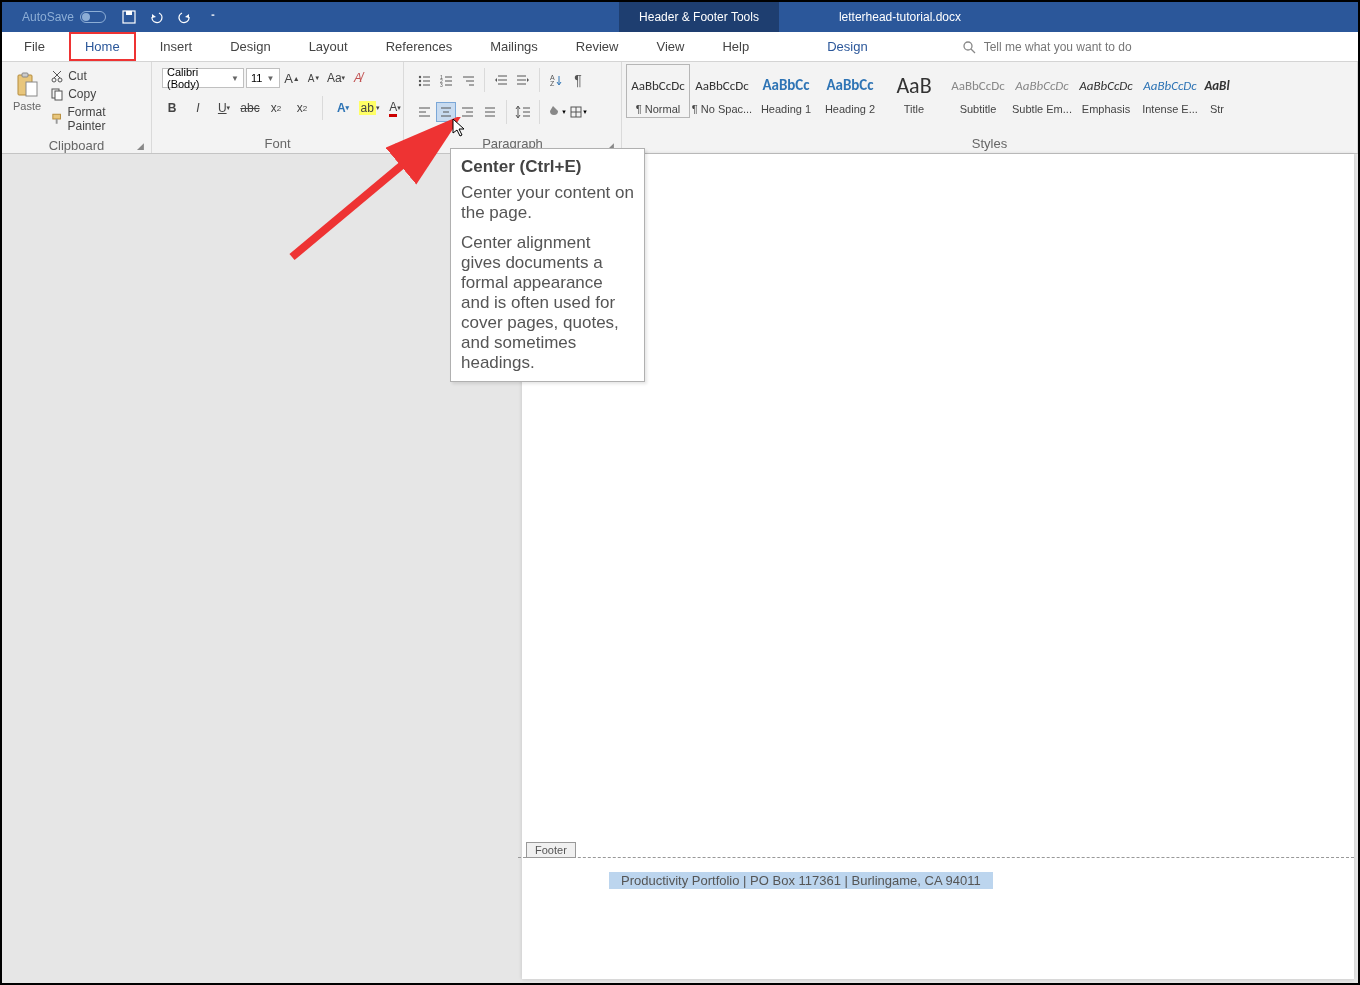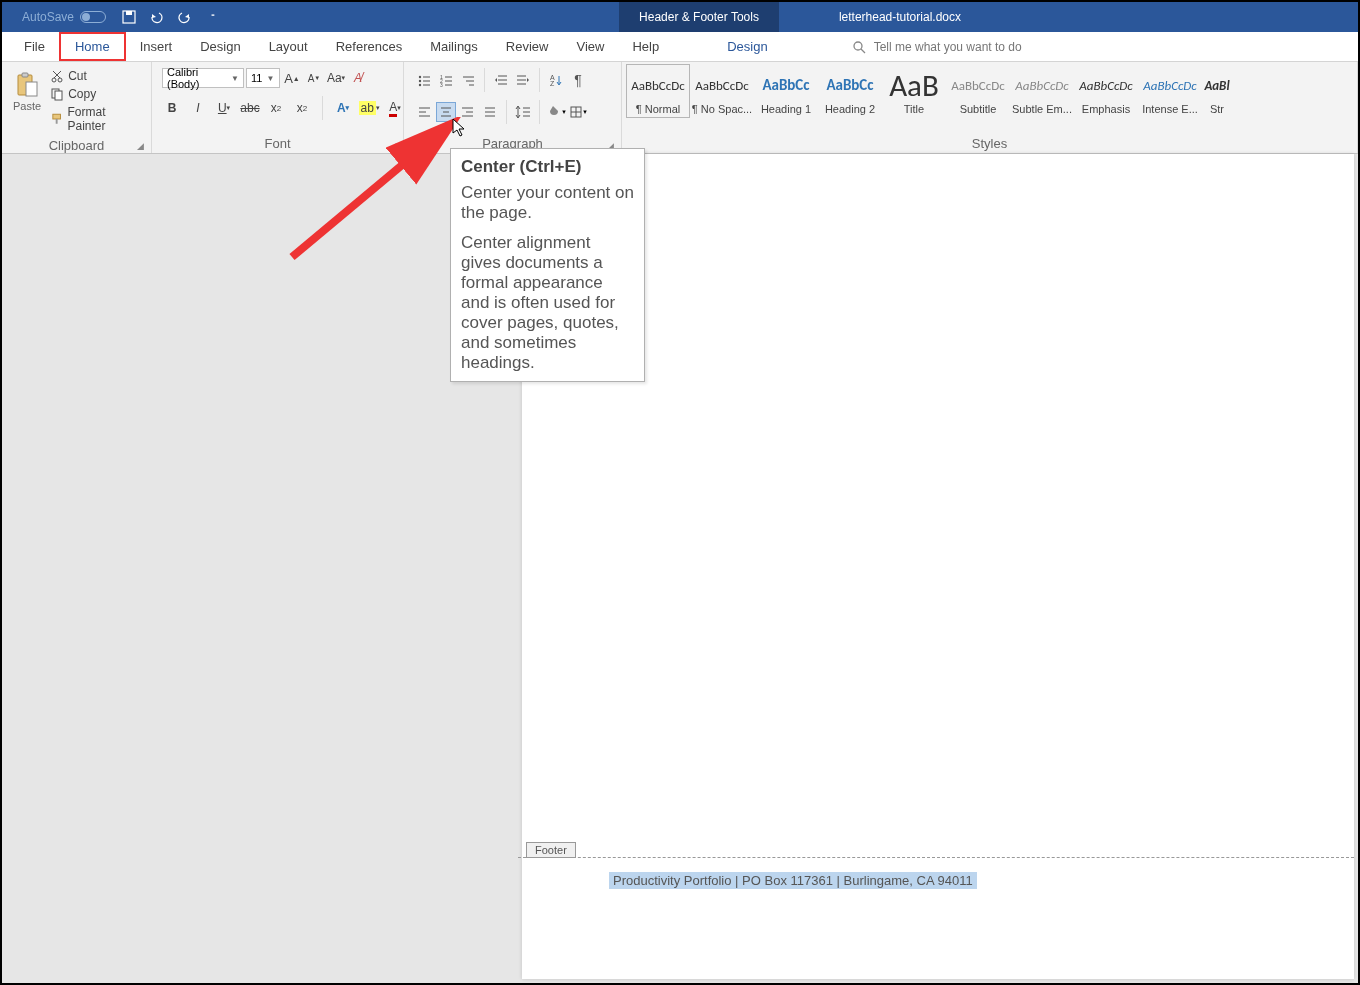--- a/index.html
+++ b/index.html
@@ -10,21 +10,21 @@
 .autosave { margin-left: 20px; color: #8daed6; font-size: 12px; display: flex; align-items: center; gap: 6px; }
 .switch { width: 26px; height: 12px; border: 1px solid #8daed6; border-radius: 6px; position: relative; }
 .switch::after { content: ""; position: absolute; width: 8px; height: 8px; border-radius: 50%; background: #8daed6; top: 1px; left: 1px; }
 .qat { display: flex; align-items: center; margin-left: 14px; gap: 10px; }
 .qat-btn { width: 18px; height: 18px; display: flex; align-items: center; justify-content: center; color: #fff; cursor: pointer; }
 .context-tab { margin-left: auto; background: #1e3e70; height: 30px; display: flex; align-items: center; padding: 0 20px; color: #fff; font-size: 12px; }
 .doc-title { margin-left: 60px; color: #fff; font-size: 12px; }
 .title-right { flex: 1; }
 
 
-.ribbon-tabs { height: 30px; background: #fff; border-bottom: 1px solid #d4d4d4; display: flex; align-items: stretch; padding-left: 8px; }
+.ribbon-tabs { height: 30px; background: #fff; border-bottom: 1px solid #d4d4d4; display: flex; align-items: stretch; padding-left: 8px; gap: 10px; }
 .rtab { padding: 0 14px; display: flex; align-items: center; color: #444; cursor: pointer; font-size: 13px; }
 .rtab.selected { border: 2px solid #e33; color: #2b579a; }
 .rtab.context { color: #2b579a; margin-left: 40px; }
 .tellme { margin-left: 70px; display: flex; align-items: center; color: #777; gap: 8px; }
 .tellme .mag { width: 14px; height: 14px; }
 
 
 .ribbon { height: 92px; background: #f3f3f3; border-bottom: 1px solid #c4c4c4; display: flex; }
 .group { border-right: 1px solid #dadada; display: flex; flex-direction: column; position: relative; }
 .group-body { flex: 1; display: flex; align-items: flex-start; padding: 4px 6px; }
@@ -52,21 +52,21 @@
 .para-row { display: flex; align-items: center; gap: 2px; }
 .para-row2 { display: flex; align-items: center; gap: 2px; margin-top:8px;}
 .pbtn { width: 20px; height: 20px; display: flex; align-items: center; justify-content: center; cursor: pointer; }
 .pbtn.active { background: #c8dbf0; border:1px solid #7ba7d7; }
 .hover-outline { border:1px solid #9bbde0; }
 
 
 .styles-gallery { display: flex; padding: 2px 4px; }
 .style-item { width: 64px; display: flex; flex-direction: column; align-items: center; justify-content: center; cursor: pointer; padding:2px 2px;}
 .style-item .prev { font-family: Calibri, sans-serif; font-size: 13px; color:#333; height: 36px; display: flex; align-items: center; }
-.style-item .prev.big { font-size: 31px; color:#333;text-align:center;}
+.style-item .prev.big { font-size: 22px; color:#333;text-align:center;}
 .style-item .prev.blue { color: #2e74b5; font-size:15px;font-weight:bold;}
 .style-item .prev.em { font-style: italic; }
 .style-item .prev.str { font-weight:bold; font-style:italic;}
 .style-item .nm { font-size: 11px; color:#444; white-space: nowrap; }
 .style-item.sel { border:1px solid #b6b6b6; }
 
 
 .tooltip { position: absolute; left: 448px; top: 146px; width: 195px; background: #fff; border: 1px solid #b0b0b0; padding: 8px 10px; font-size: 17px; color: #555; z-index:20; box-shadow: 2px 2px 3px rgba(0,0,0,0.1);}
 .tooltip .tt-title { font-weight: bold; color: #444; margin-bottom: 6px; }
 .tooltip .tt-d1 { margin-bottom: 10px; }
@@ -74,21 +74,21 @@
 
 .arrow-svg { position:absolute; left:280px; top:115px; z-index:15; }
 
 
 .doc-area { position: absolute; left: 4px; right: 4px; top: 152px; bottom: 4px; background: #e6e6e6; }
 .page { position: absolute; left: 516px; top: 0; right: 0; bottom: 0; background: #fff; box-shadow: 0 0 4px rgba(0,0,0,0.15); }
 
 
 .footer-tab { position:absolute; left:524px; top:840px; background:#f0f0f0; border:1px solid #999; padding:1px 8px; font-size:11px; color:#555; z-index:5;}
 .footer-line { position:absolute; left:516px; right:4px; top:855px; border-top:1px dashed #999; }
-.footer-text { position:absolute; left:607px; top:870px; background:#bcd5ee; color:#555; font-size:13px; padding:1px 4px; }
+.footer-text { position:absolute; left:607px; top:870px; background:#bcd5ee; color:#555; font-size:13px; padding:1px 12px; }
 
 
 .cursor { position:absolute; left:450px; top:116px; z-index:30; }
 
 svg { display: block; }
 </style>
 </head>
 <body>
 
 <div class="titlebar">

